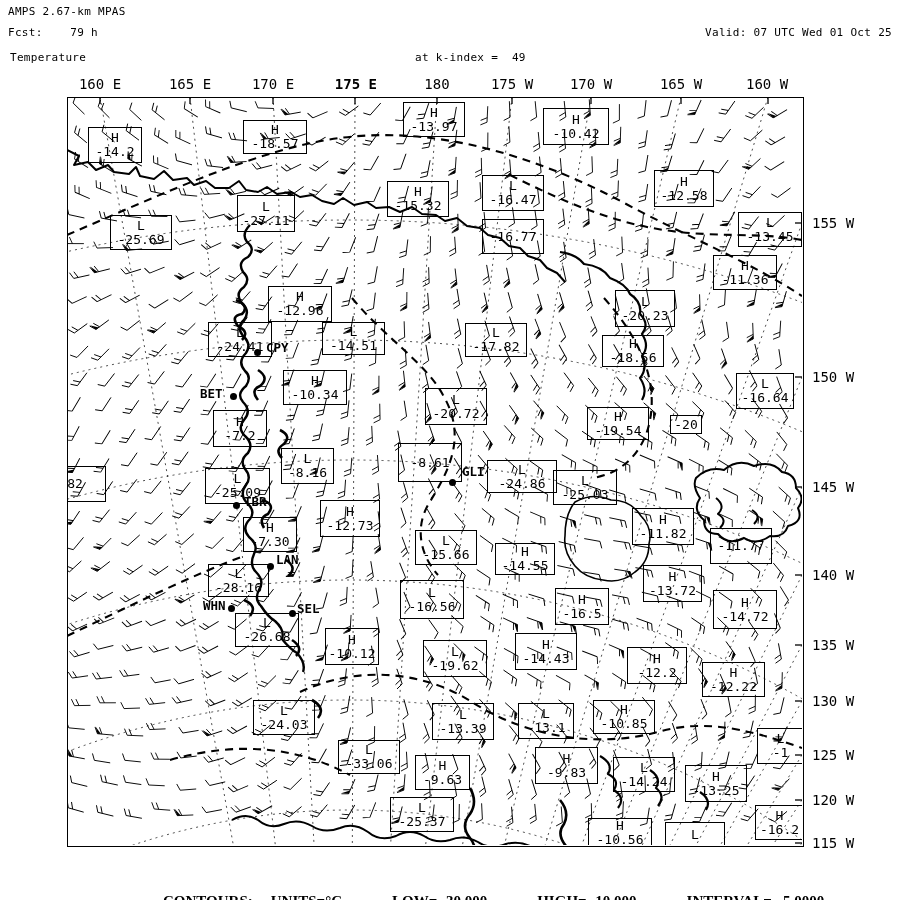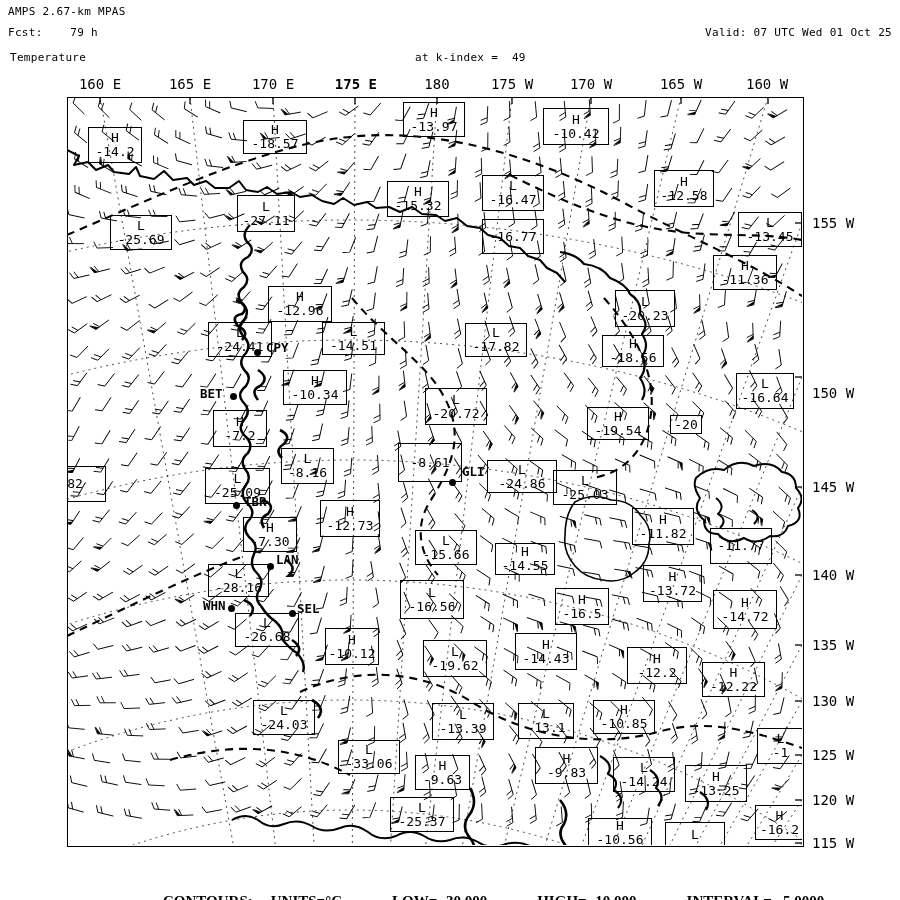--- a/index.html
+++ b/index.html
@@ -2495,21 +2495,21 @@
 <div class="axlab" style="left: 78px; top: 76px; width: 44px; text-align: center;">160 E</div>
     <div class="axlab" style="left: 168px; top: 76px; width: 44px; text-align: center;">165 E</div>
     <div class="axlab" style="left: 251px; top: 76px; width: 44px; text-align: center;">170 E</div>
     <div class="axlab" style="left: 333px; top: 76px; width: 44px; text-align: right; font-weight: bold;">175 E</div>
     <div class="axlab" style="left: 415px; top: 76px; width: 44px; text-align: center;">180</div>
     <div class="axlab" style="left: 490px; top: 76px; width: 44px; text-align: center;">175 W</div>
     <div class="axlab" style="left: 569px; top: 76px; width: 44px; text-align: center;">170 W</div>
     <div class="axlab" style="left: 659px; top: 76px; width: 44px; text-align: center;">165 W</div>
     <div class="axlab" style="left: 746px; top: 76px; width: 44px; text-align: left;">160 W</div>
     <div class="axlab" style="left: 812px; top: 215px;">155 W</div>
-    <div class="axlab" style="left: 812px; top: 385px;">150 W</div>
+    <div class="axlab" style="left: 812px; top: 369px;">150 W</div>
     <div class="axlab" style="left: 812px; top: 479px;">145 W</div>
     <div class="axlab" style="left: 812px; top: 567px;">140 W</div>
     <div class="axlab" style="left: 812px; top: 637px;">135 W</div>
     <div class="axlab" style="left: 812px; top: 693px;">130 W</div>
     <div class="axlab" style="left: 812px; top: 747px;">125 W</div>
     <div class="axlab" style="left: 812px; top: 792px;">120 W</div>
     <div class="axlab" style="left: 812px; top: 835px;">115 W</div>
   </div>
 
 </body></html>

